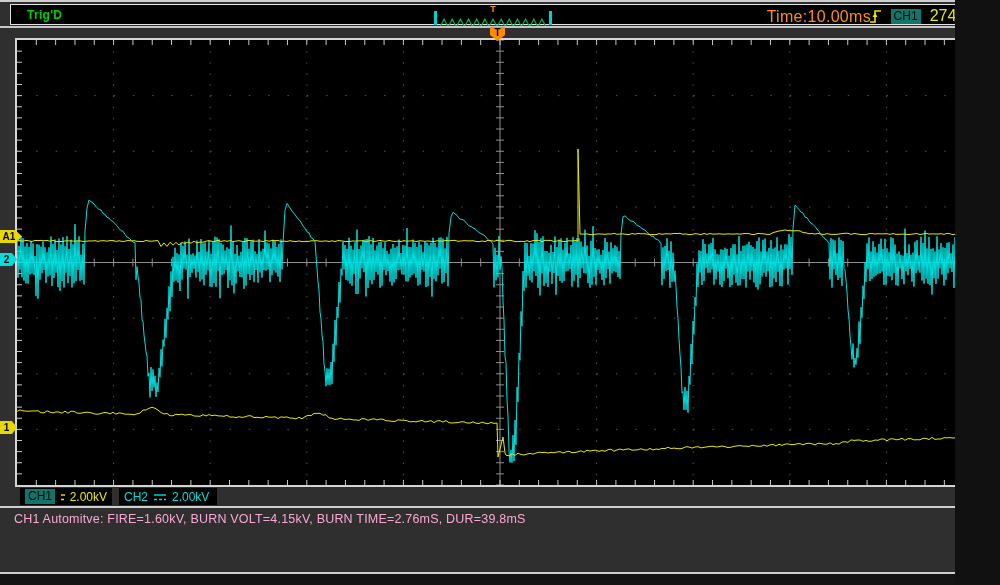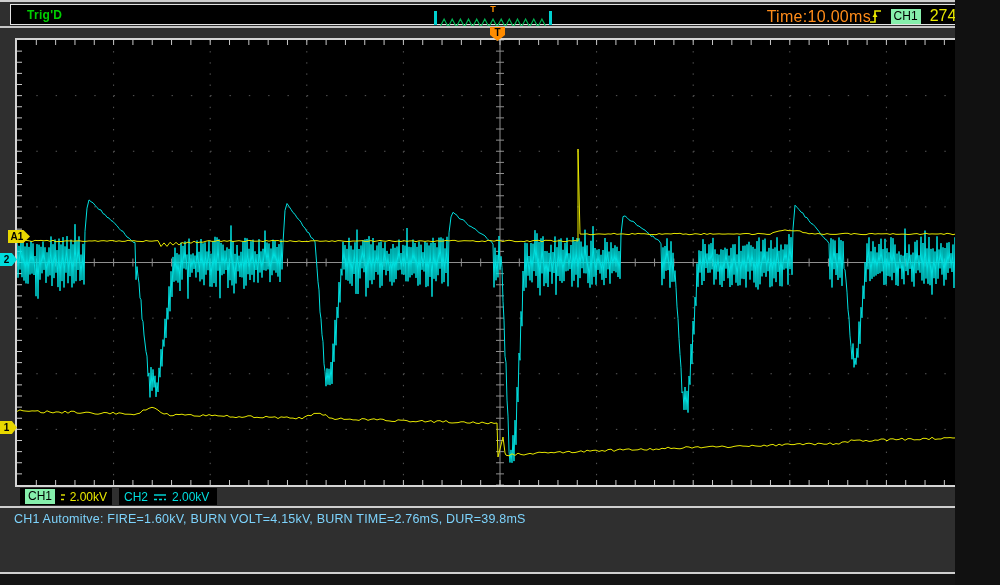--- a/index.html
+++ b/index.html
@@ -12,47 +12,47 @@
           border:1px solid #e3e3e3;box-sizing:border-box;display:flex;align-items:center;}
   .trigd{margin-left:16px;font-size:12px;font-weight:bold;color:#00d000;letter-spacing:.3px;}
   .preview{position:absolute;left:50%;top:0;transform:translateX(-50%);width:124px;height:19px;
            background:#000;display:flex;flex-direction:column;align-items:center;}
   .preview-t{font-size:9px;line-height:8px;font-weight:bold;color:#ff8c00;}
   .preview-wave{position:relative;width:118px;height:11px;}
   .pbracket{position:absolute;top:-2px;width:3px;height:14px;background:#00d0d0;}
   .pbracket.left{left:0;} .pbracket.right{right:0;}
   .time{position:absolute;right:104px;top:3px;font-size:16px;color:#ff8c1a;letter-spacing:.3px;}
   .trigcluster{position:absolute;right:8px;top:2px;display:flex;align-items:center;gap:9px;}
-  .chbadge{background:#86efac;color:#000;font-size:12px;padding:0 3px;line-height:15px;}
+  .chbadge{background:#0f766e;color:#000;font-size:12px;padding:0 3px;line-height:15px;}
   .tvolt{color:#e8e800;font-size:16px;}
   .topline{position:absolute;left:0;top:24px;width:100%;height:2px;background:#c6c6c6;}
   
   .plot{position:absolute;left:15px;top:36px;width:966px;height:445px;background:#000;
         border:2px solid #d4d4d4;box-sizing:content-box;}
   .plot svg{display:block;}
   
   .flag{position:absolute;z-index:6;display:flex;align-items:center;justify-content:center;
         font-size:10px;line-height:10px;font-weight:bold;color:#000;}
   .f-yellow{background:#e8d800;} .f-cyan{background:#00dede;} .f-orange{background:#ff8c00;}
   .right-point{clip-path:polygon(0 0,70% 0,100% 50%,70% 100%,0 100%);padding-right:4px;box-sizing:border-box;}
   .left-point{clip-path:polygon(100% 0,30% 0,0 50%,30% 100%,100% 100%);padding-left:4px;box-sizing:border-box;}
   .down-point{clip-path:polygon(0 0,100% 0,100% 58%,50% 100%,0 58%);padding-bottom:3px;box-sizing:border-box;}
-  .flag-a1{left:8px;top:228px;width:22px;height:13px;}
+  .flag-a1{left:0;top:228px;width:22px;height:13px;}
   .flag-2{left:0;top:251px;width:17px;height:13px;}
   .flag-1{left:0;top:419px;width:17px;height:13px;}
   .flag-tr{left:976px;top:413px;width:17px;height:13px;}
   .flag-tt{left:490px;top:25px;width:15px;height:14px;}
   
   .chlabels{position:absolute;left:0;top:486px;height:17px;}
   .chbox{position:absolute;top:0;height:17px;background:#000;display:flex;align-items:center;gap:5px;
          padding:0 5px;font-size:12px;}
   .chbox1{left:20px;width:82px;} .chbox2{left:119px;width:88px;}
   .ch1-scale{color:#e8e800;} .ch2-name,.ch2-scale{color:#00dede;}
   .sep{position:absolute;left:0;top:504px;width:100%;height:2px;background:#cfcfcf;}
-  .measures{position:absolute;left:14px;top:510px;font-size:12.5px;color:#7dd3fc;letter-spacing:.2px;}
+  .measures{position:absolute;left:14px;top:510px;font-size:12.5px;color:#f9a8d4;letter-spacing:.2px;}
   .measures div{line-height:14px;white-space:nowrap;}
 </style>
 </head>
 <body>
 
 <div class="scope">
   <div class="panel">
 
     <div class="topbar">
       <span class="trigd">Trig'D</span>

